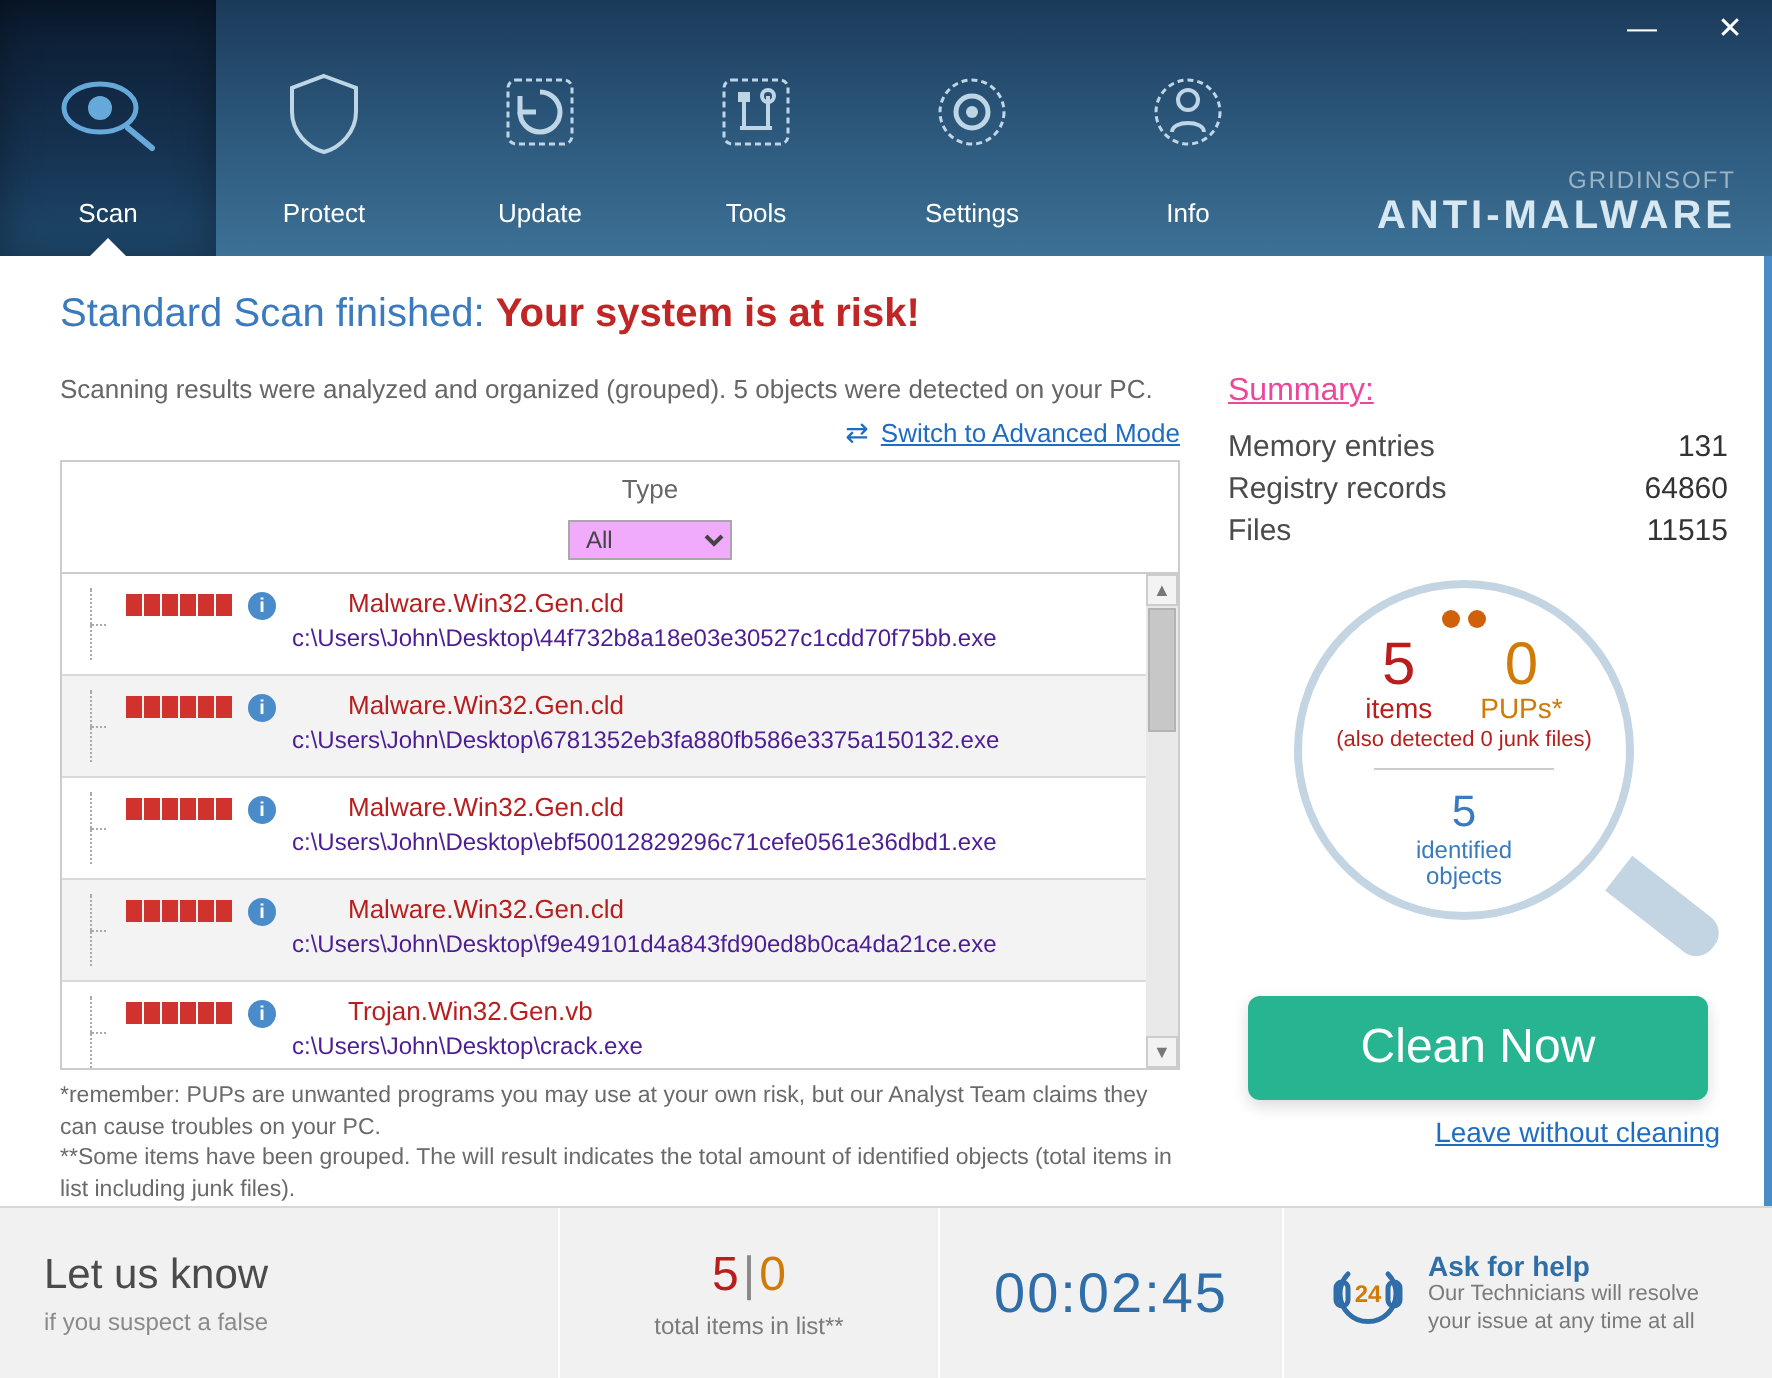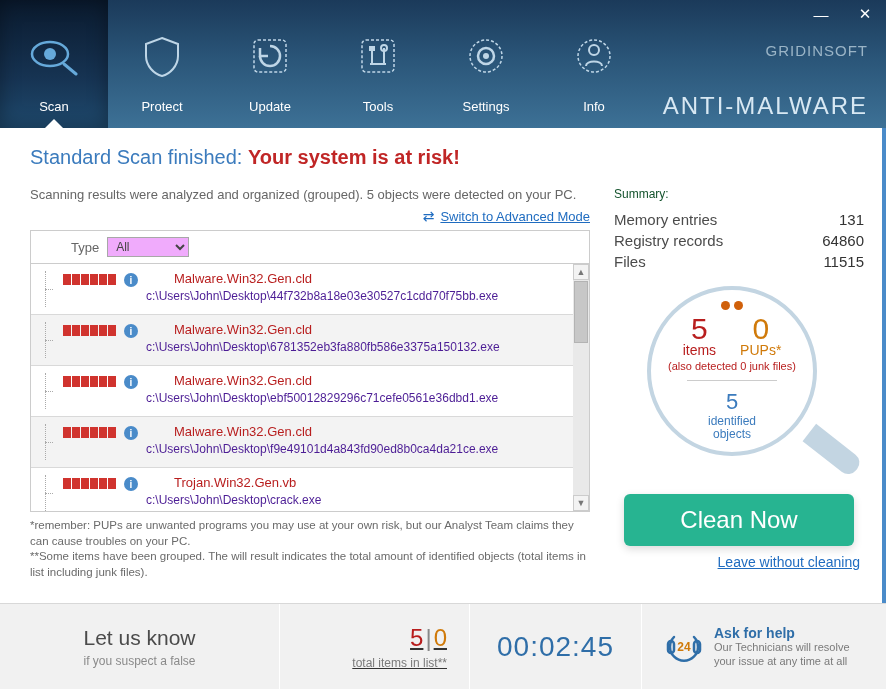--- a/index.html
+++ b/index.html
@@ -50,22 +50,22 @@
   position:absolute;
   bottom:-1px;left:50%;transform:translateX(-50%);
   border-left:10px solid transparent;
   border-right:10px solid transparent;
   border-bottom:10px solid #fff;
 }
 .nav-icon { margin-bottom: 18px; opacity:.9; }
 .brand {
   position: absolute; right: 18px; bottom: 8px; text-align: right; color: #c0d6e6;
 }
-.brand-top { font-size: 15px; letter-spacing: 1px; color:#9ab4c6;}
-.brand-bottom { font-size: 24px; letter-spacing: 2px; color:#d8e8f3; font-weight:400;margin-top:33px;}
+.brand-top { font-size: 12px; letter-spacing: 1px; color:#9ab4c6;}
+.brand-bottom { font-size: 20px; letter-spacing: 2px; color:#d8e8f3; font-weight:700;}
 .titlebar {
   position: absolute; top: 0; right: 0; height: 30px;
   display:flex; gap:2px;
 }
 .title-btn {
   width:42px;height:28px;display:flex;align-items:center;justify-content:center;
   color:#fff;font-size:15px;cursor:pointer;
 }
 
 .main {
@@ -87,21 +87,21 @@
 }
 .analysis-line { color:#666; font-size:13px; margin-bottom:6px;}
 .switch-mode {
   text-align:right; color:#1f6cc0;
   display:flex; justify-content:flex-end; align-items:center; gap:6px;
   margin-bottom:6px; font-size:13px;
 }
 .switch-mode a { color:#1f6cc0; text-decoration:underline; cursor:pointer;}
 .type-row {
   display:flex; align-items:center; gap:8px;
-  border-bottom:1px solid #c9c9c9; padding:6px 10px 6px 40px;
+  border-bottom:1px solid #c9c9c9; padding:6px 10px 6px 40px;flex-direction:column;
 }
 .type-label { color:#666; font-size:13px; }
 .type-select {
   border:1px solid #a8a8a8; height:20px; width:82px;
   font-size:12px; color:#444; padding:0 4px;
   background:#f0abfc;
 }
 .list-wrap {
   border:1px solid #ccc; border-top:none;
   height: 248px; position:relative;
@@ -146,21 +146,21 @@
   width:14px;height:14px;border-radius:50%;background:#4a8bc9;color:#fff;
   font-size:10px;font-weight:bold;display:flex;align-items:center;justify-content:center;
   margin-top:2px; flex-shrink:0;
 }
 .item-body { flex:1; min-width:0;}
 .threat-name { color:#b81e1e; font-size:13px; font-weight:500;margin-left:28px;}
 .threat-path { color:#4c1d95; font-size:12px; margin-top:3px; overflow:hidden; text-overflow:ellipsis; white-space:nowrap;}
 
 .footnotes { font-size:11.5px; color:#6a6a6a; margin-top:6px; line-height:1.35;}
 
-.summary-title { color:#14532d; font-size:12px; margin-bottom:8px;}
+.summary-title { color:#ec4899; font-size:16px; margin-bottom:8px;text-decoration:underline;}
 .sum-row { display:flex; justify-content:space-between; font-size:15px; color:#4b4b4b; padding:2px 0;}
 .sum-row .val{ color:#333;}
 .magnifier {
   position:relative; width:220px; height:210px; margin:8px auto 4px;
 }
 .mag-circle{
   width:170px;height:170px;border:4px solid #c3d5e2;border-radius:50%;
   position:absolute;left:18px;top:6px;background:#fff;
   display:flex;flex-direction:column;align-items:center;justify-content:center;
 }
@@ -194,22 +194,22 @@
 
 .bottom {
   position:absolute; bottom:0; left:0; right:0;
   height:86px; background:#f1f1f1; border-top:1px solid #d8d8d8;
   display:flex;
 }
 .b-section{
   flex:0 0 auto; padding:18px 22px; border-right:1px solid #fff;
   display:flex; flex-direction:column; justify-content:center;
 }
-.b-section.letus{width:280px;align-items:center;}
-.b-section.totals{width:190px; align-items:flex-end;text-decoration:underline;}
+.b-section.letus{width:280px;}
+.b-section.totals{width:190px; align-items:center;}
 .b-section.timer{width:172px; align-items:center; justify-content:center;}
 .b-section.help{flex:1; display:flex; flex-direction:row; align-items:center; gap:10px; border-right:none;}
 .letus-title{font-size:21px;color:#4b4b4b;font-weight:300;}
 .letus-sub{font-size:12px;color:#8a8a8a;margin-top:4px;}
 .totals-nums{font-size:24px;}
 .totals-nums .r{color:#b81e1e;}
 .totals-nums .sep{color:#888;padding:0 2px;}
 .totals-nums .o{color:#d07a0a;}
 .totals-sub{font-size:12px;color:#7a7a7a;margin-top:4px;}
 .timer-val{font-size:28px;color:#2f6ea8;letter-spacing:1px;font-weight:300;}

